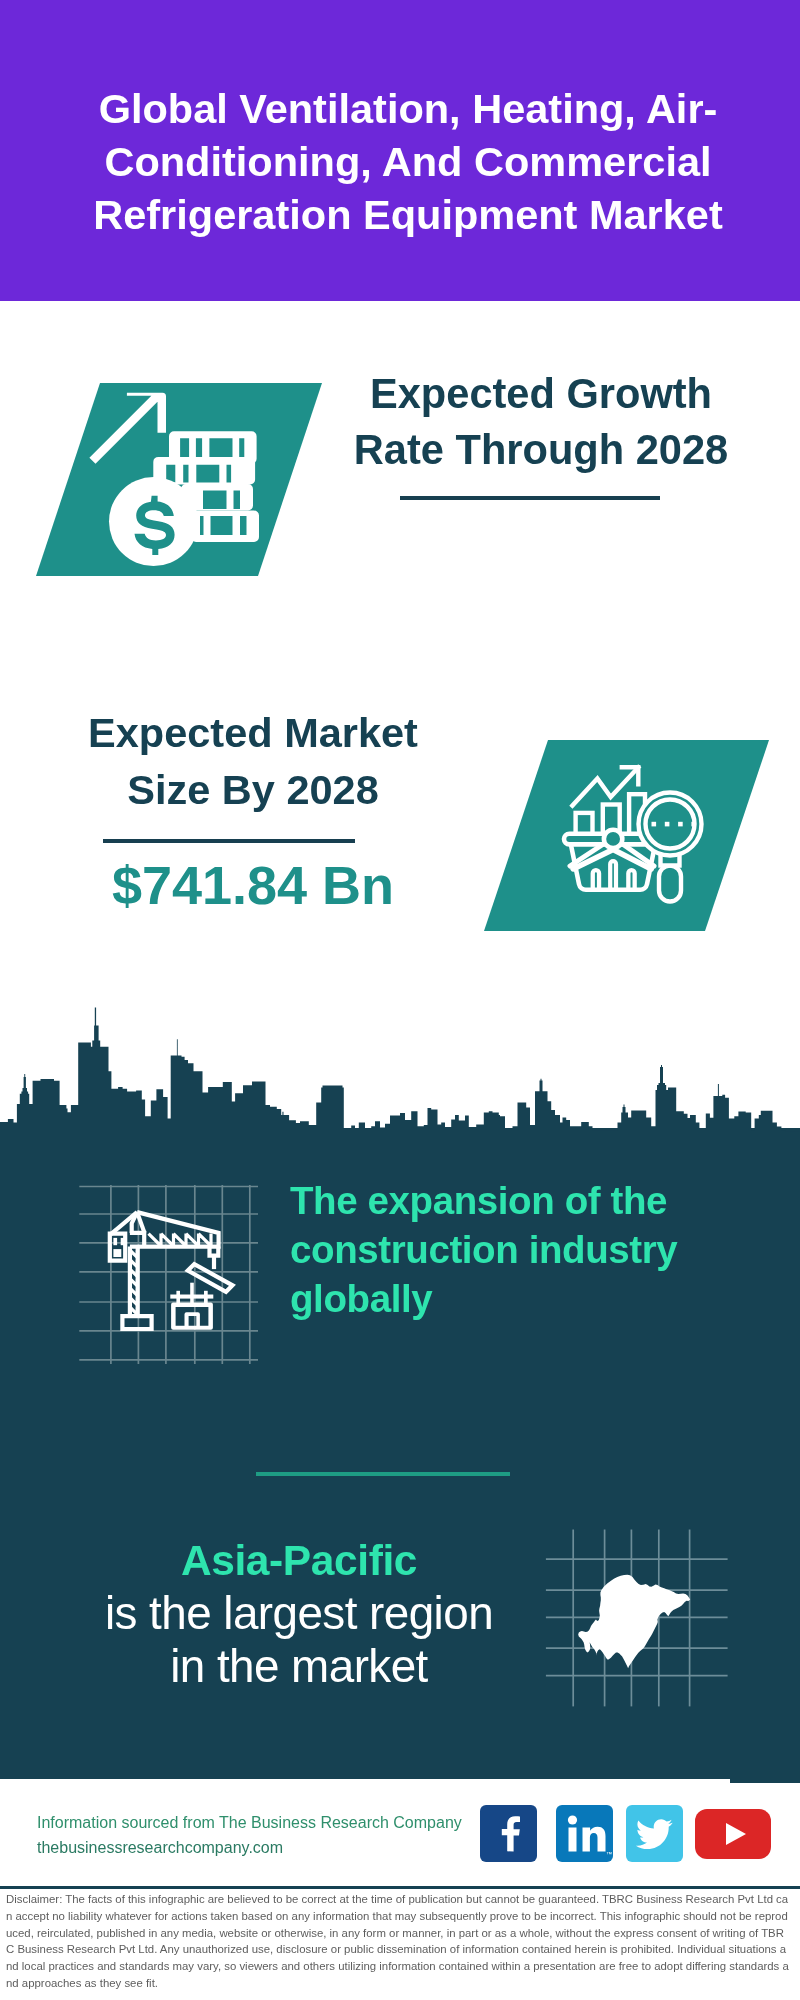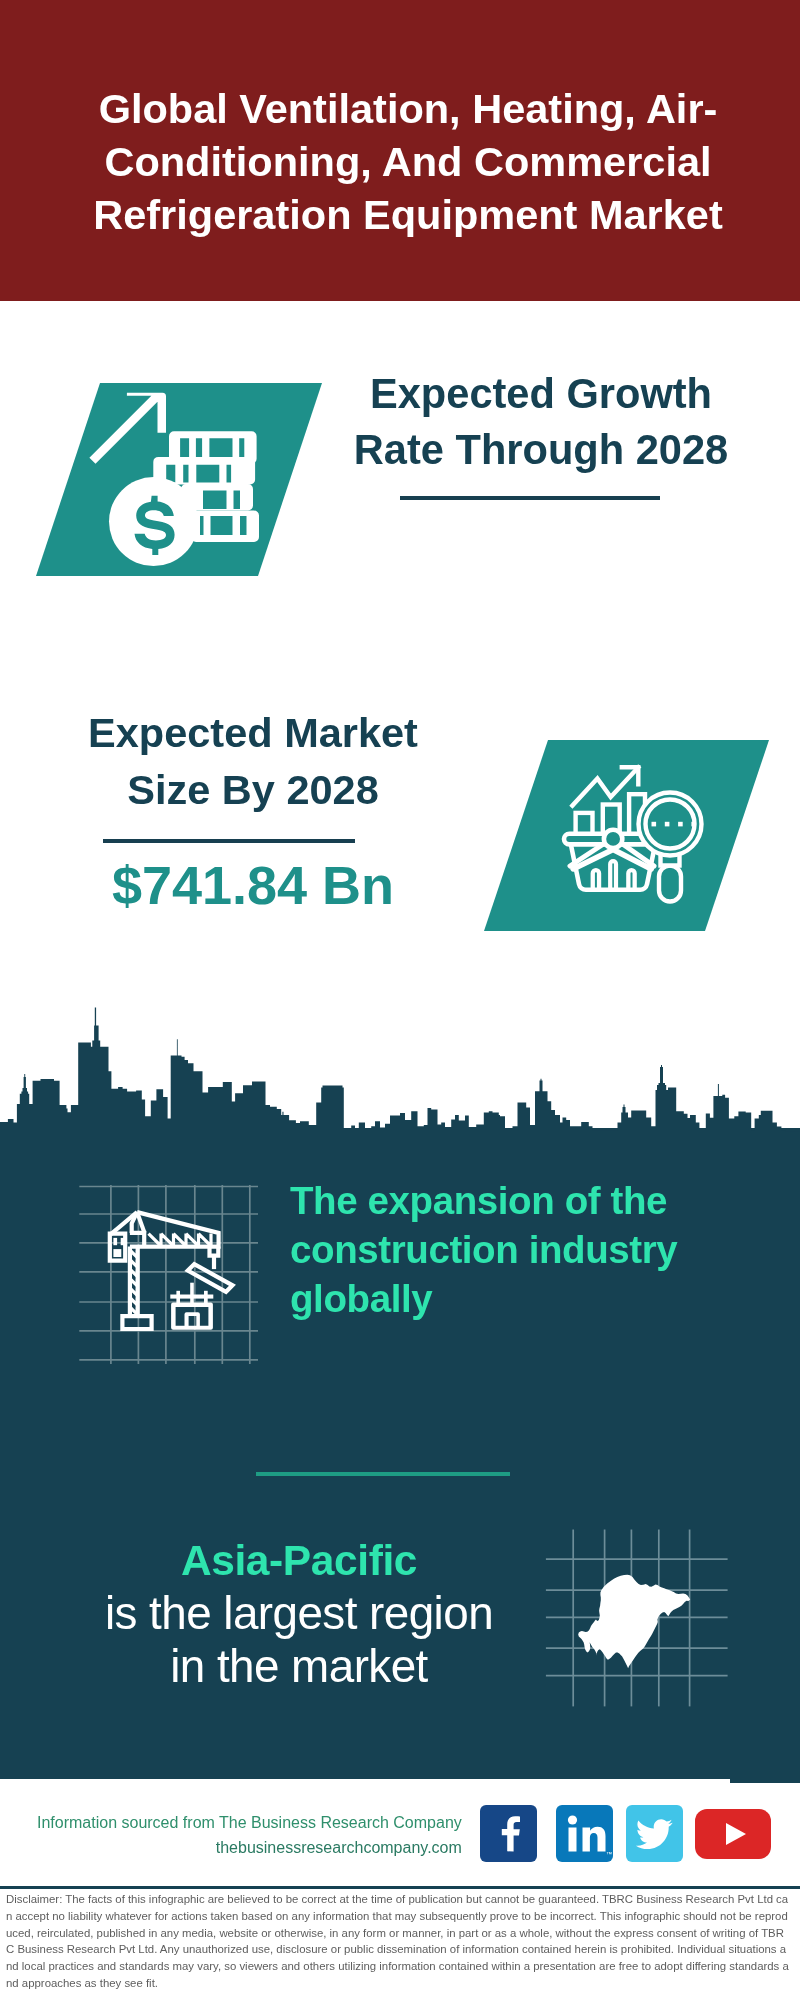--- a/index.html
+++ b/index.html
@@ -2,21 +2,21 @@
 <html><head>
 <meta charset="utf-8">
 <title>Infographic</title>
 <style>
   * { box-sizing: border-box; margin:0; padding:0; }
   html,body { width:800px; height:2000px; }
   body { font-family:"Liberation Sans", sans-serif; background:#ffffff; overflow:hidden; }
   .page { position:relative; width:800px; height:2000px; background:#fff; overflow:hidden; }
 
   
-  .header { position:absolute; left:0; top:0; width:800px; height:314px; background:#7f1d1d; }
+  .header { position:absolute; left:0; top:0; width:800px; height:314px; background:#6d28d9; }
   .header-title { position:absolute; left:48px; top:82px; width:720px; text-align:center;
     color:#ffffff; font-size:41.5px; font-weight:bold; line-height:53px; }
 
   
   .white-zone { position:absolute; left:0; top:301px; width:800px; height:760px; background:#fff; }
 
   .para { position:absolute; }
   .para svg { display:block; }
 
   .stat1-title { position:absolute; left:334px; top:65px; width:414px; text-align:center;
@@ -39,21 +39,21 @@
   .driver-text { position:absolute; left:290px; top:48px; width:460px; }
   .driver-hl { color:#2ee4ae; font-size:38.5px; font-weight:bold; letter-spacing:-0.4px; line-height:49px; }
   .driver-sub { color:#ffffff; font-size:42px; letter-spacing:-0.5px; line-height:50px; }
   .mid-rule { position:absolute; left:256px; top:344px; width:254px; height:4px; background:#1e9c84; }
   .map-panel { position:absolute; left:540px; top:392px; }
   .map-panel svg { display:block; }
   .region-text { position:absolute; left:95px; top:407px; width:408px; text-align:center; }
   .region-hl { color:#2ee4ae; font-size:42.5px; font-weight:bold; letter-spacing:-0.4px; line-height:52px; }
   .region-sub { color:#ffffff; font-size:45.8px; letter-spacing:-0.55px; line-height:53px; }
 
-  .footer { position:absolute; left:0; top:1779px; width:730px; height:107px; background:#ffffff;text-align:right; }
+  .footer { position:absolute; left:0; top:1779px; width:730px; height:107px; background:#ffffff; }
   .src { position:absolute; left:37px; top:31px; color:#2f8f6c; font-size:16px; line-height:25px; }
   .src2 { color:#2a7a62; }
   .social { position:absolute; left:479.7px; top:25.7px; width:300px; height:60px; }
   .sbtn { position:absolute; top:0; width:57px; height:57px; border-radius:6px; display:block; overflow:hidden; }
   .sbtn.yt { width:76px; height:50px; border-radius:12px; top:4px; }
   .sbtn svg { display:block; }
   .disc-rule { position:absolute; left:0; top:1886px; width:800px; height:3px; background:#164152; }
   .disclaimer { position:absolute; left:6px; top:1891px; width:786px; color:#5d5d5d; font-size:11.4px; line-height:16.8px; word-break:break-all; }
   .skyline { position:absolute; left:0; top:-124px; width:800px; height:128px; display:block;}
 </style>

